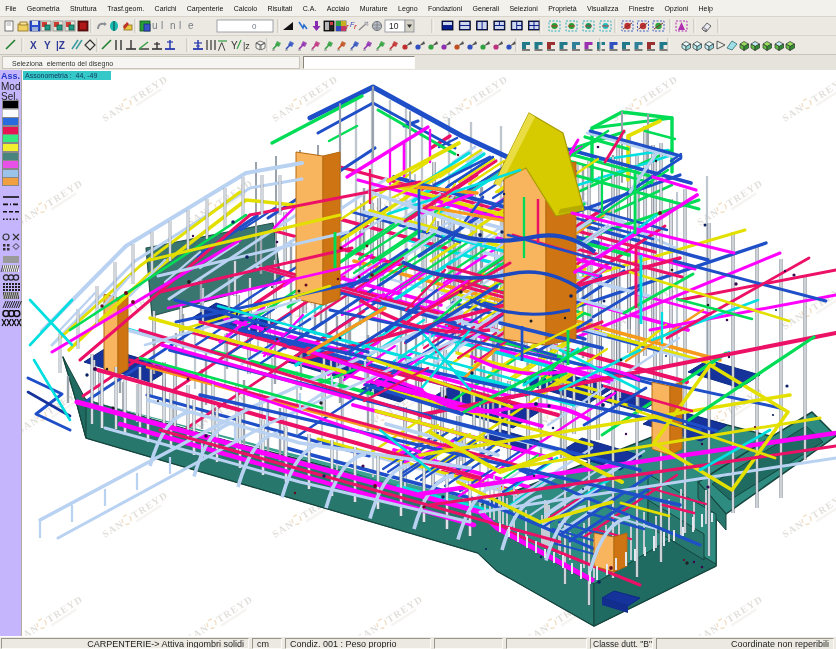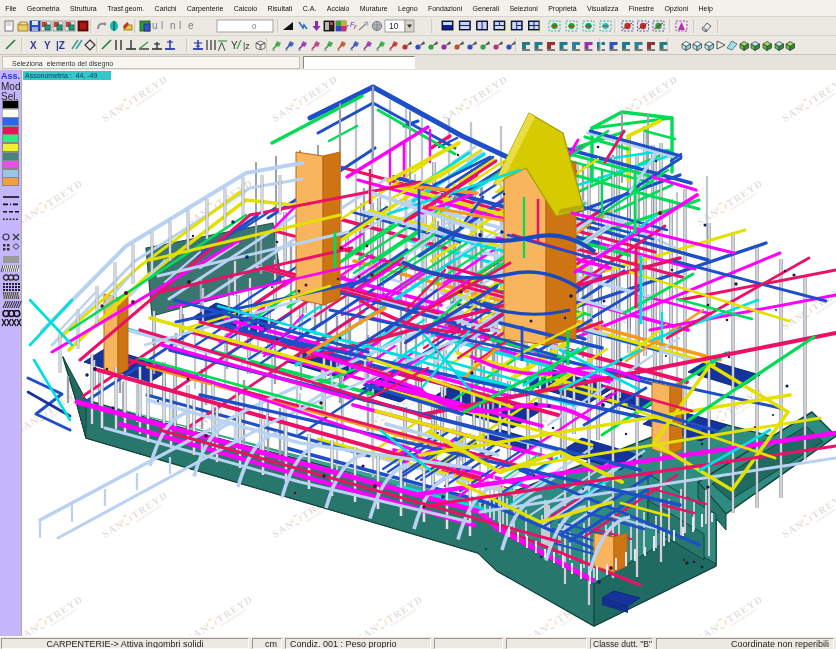--- a/index.html
+++ b/index.html
@@ -1749,19 +1749,19 @@
 <circle cx="684" cy="560" r="1.1" fill="#6a0a20"></circle>
 <circle cx="694" cy="562" r="1.2" fill="#3a0a50"></circle>
 <circle cx="277" cy="242" r="1.3" fill="#3a0a50"></circle>
 <circle cx="776" cy="310" r="1.0" fill="#0a2060"></circle>
 <circle cx="272" cy="287" r="1.0" fill="#202020"></circle>
 <circle cx="472" cy="373" r="1.7" fill="#0a2060"></circle>
 <circle cx="367" cy="246" r="1.4" fill="#6a0a20"></circle>
 <circle cx="359" cy="277" r="1.4" fill="#6a0a20"></circle>
     </svg><div id="tab">Assonometria&nbsp;:&nbsp; 44, -49</div></div>
 <div id="status">
-    <div style="position:absolute;left:1px;top:1px;width:248px;height:11px;border:1px solid;border-color:#9a968c #fcfbf8 #fcfbf8 #9a968c;font-size:9px;color:#222;line-height:11px;padding:0 4px;text-align:center;white-space:nowrap;overflow:hidden">CARPENTERIE-&gt; Attiva ingombri solidi</div>
-    <div style="position:absolute;left:252px;top:1px;width:30px;height:11px;border:1px solid;border-color:#9a968c #fcfbf8 #fcfbf8 #9a968c;font-size:9px;color:#222;line-height:11px;padding:0 4px;text-align:right;white-space:nowrap;overflow:hidden">cm</div>
+    <div style="position:absolute;left:1px;top:1px;width:248px;height:11px;border:1px solid;border-color:#9a968c #fcfbf8 #fcfbf8 #9a968c;font-size:9px;color:#222;line-height:11px;padding:0 4px;text-align:right;white-space:nowrap;overflow:hidden">CARPENTERIE-&gt; Attiva ingombri solidi</div>
+    <div style="position:absolute;left:252px;top:1px;width:30px;height:11px;border:1px solid;border-color:#9a968c #fcfbf8 #fcfbf8 #9a968c;font-size:9px;color:#222;line-height:11px;padding:0 4px;text-align:left;white-space:nowrap;overflow:hidden">cm</div>
     <div style="position:absolute;left:285px;top:1px;width:146px;height:11px;border:1px solid;border-color:#9a968c #fcfbf8 #fcfbf8 #9a968c;font-size:9px;color:#222;line-height:11px;padding:0 4px;text-align:left;white-space:nowrap;overflow:hidden">Condiz. 001 : Peso proprio</div>
     <div style="position:absolute;left:434px;top:1px;width:69px;height:11px;border:1px solid;border-color:#9a968c #fcfbf8 #fcfbf8 #9a968c;font-size:9px;color:#222;line-height:11px;padding:0 4px;text-align:left;white-space:nowrap;overflow:hidden"></div>
     <div style="position:absolute;left:506px;top:1px;width:81px;height:11px;border:1px solid;border-color:#9a968c #fcfbf8 #fcfbf8 #9a968c;font-size:9px;color:#222;line-height:11px;padding:0 4px;text-align:left;white-space:nowrap;overflow:hidden"></div>
     <div style="position:absolute;left:590px;top:1px;width:63px;height:11px;border:1px solid;border-color:#9a968c #fcfbf8 #fcfbf8 #9a968c;font-size:8.5px;color:#222;line-height:11px;padding:0 2px;text-align:left;white-space:nowrap;overflow:hidden">Classe dutt. "B"</div>
     <div style="position:absolute;left:656px;top:1px;width:178px;height:21px;border:1px solid;border-color:#9a968c #fcfbf8 #fcfbf8 #9a968c;font-size:9px;color:#222;line-height:11px;padding:0 4px;text-align:right;white-space:nowrap;overflow:hidden">Coordinate non reperibili</div>
   </div>
 </body></html>

